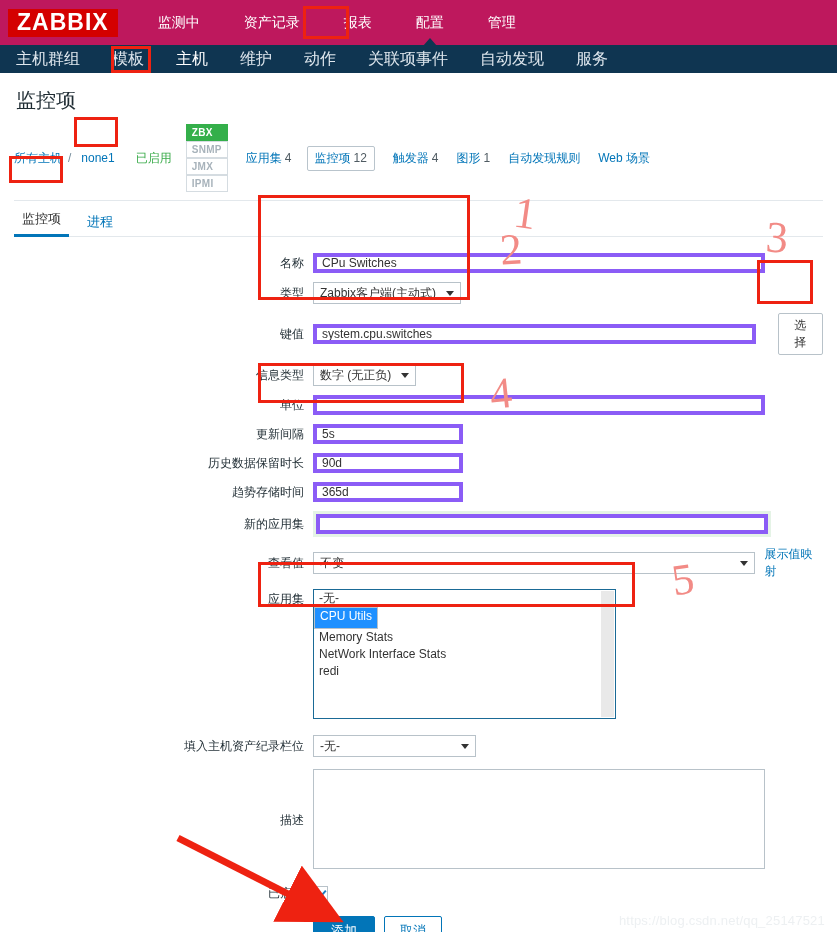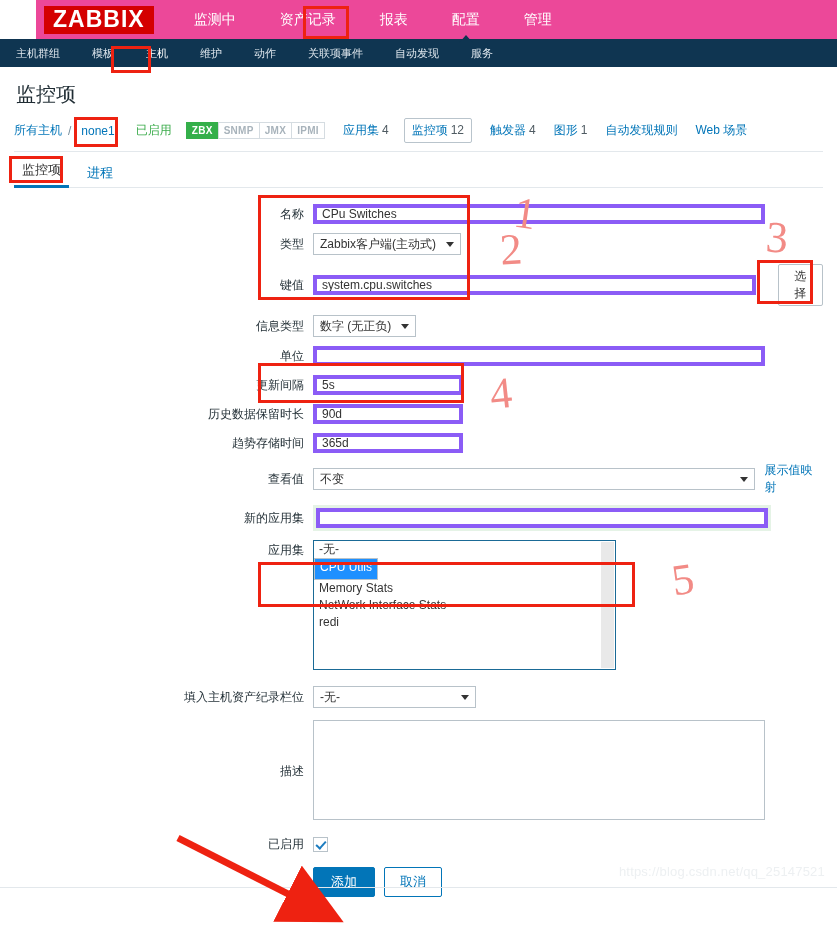--- a/index.html
+++ b/index.html
@@ -5,22 +5,22 @@
   html,body{margin:0;padding:0;}
   body{
     width:837px;height:932px;
     background:#fff;
     font-family:"Liberation Sans","DejaVu Sans",sans-serif;
     font-size:12px;color:#2c3e50;
     overflow:hidden;position:relative;
   }
   
   .topbar{
-    height:39px;background:#ec4899;position:relative;
-    display:flex;align-items:center;margin-left:36px;
+    height:45px;background:#be185d;position:relative;
+    display:flex;align-items:center;
   }
   .logo{
     margin-left:8px;background:#d40000;color:#fff;
     font-size:23px;font-weight:bold;letter-spacing:1px;
     padding:2px 9px 3px 9px;line-height:1;
     font-family:"Liberation Sans","DejaVu Sans",sans-serif;
   }
   .topnav{display:flex;align-items:center;margin-left:24px;gap:12px;}
   .topnav .tn{
     color:#ffffff;font-size:14px;padding:4px 10px;margin:0 6px;
@@ -31,41 +31,41 @@
   .caret{
     position:absolute;left:50%;margin-left:-7px;bottom:-10px;
     width:0;height:0;border-left:7px solid transparent;
     border-right:7px solid transparent;border-bottom:8px solid #0f3551;
   }
   
   .subbar{
     height:28px;background:#0f3551;display:flex;align-items:center;
   }
   .subbar .sn{
-    color:#dfe7ee;font-size:11px;padding:3px 9px;margin:4px 7px;
+    color:#dfe7ee;font-size:16px;padding:3px 9px;margin:4px 7px;
     position:relative;cursor:pointer;white-space:nowrap;
   }
   .subbar .sn.active{color:#ffffff;}
   
   .page{padding:0 14px;position:relative;}
   .page-title{
     font-size:20px;color:#1f2c33;font-weight:normal;
     margin:14px 0 10px 2px;
   }
   
   .crumbs{
     display:flex;align-items:center;gap:1px;
     border-bottom:1px solid #e3e8ec;padding-bottom:8px;
     font-size:12px;flex-wrap:nowrap;
   }
   .crumbs a{color:#0275b8;text-decoration:none;cursor:pointer;}
   .crumbs .sep{color:#768d9c;margin:0 5px;}
   .crumbs .hostname{color:#0275b8;padding:2px 4px;cursor:pointer;}
   .crumbs .enabled{color:#3aab4a;margin-left:16px;cursor:pointer;}
-  .tagset{display:flex;margin-left:14px;}
+  .tagset{display:flex;margin-left:14px;flex-direction:column;}
   .tag{
     font-size:10px;font-weight:bold;padding:2px 5px;
     border:1px solid #d5dce1;margin-left:-1px;color:#a8b3bb;
     background:#fff;letter-spacing:.3px;
   }
   .tag.zbx{background:#34af4a;border-color:#34af4a;color:#fff;}
   .countlink{margin-left:17px;color:#0275b8;cursor:pointer;white-space:nowrap;}
   .countlink .num{color:#4f5b62;margin-left:3px;}
   .countlink.boxed{
     border:1px solid #b9c4cc;background:#fff;padding:3px 7px;
@@ -287,36 +287,36 @@
     </div>
 
     <div class="frow">
       <div class="flabel">趋势存储时间</div>
       <div class="fctl">
         <input class="txt" style="width: 150px;" value="365d">
       </div>
     </div>
 
     <div class="frow">
+      <div class="flabel">新的应用集</div>
+      <div class="fctl">
+        <span class="newapp-wrap">
+          <input class="txt" style="width: 452px;" value="">
+        </span>
+      </div>
+    </div>
+
+    <div class="frow">
       <div class="flabel">查看值</div>
       <div class="fctl">
         <div class="sel" style="width:452px;">
           <span>不变</span>
           <span class="arw"></span>
         </div>
         <span class="linklike">展示值映射</span>
-      </div>
-    </div>
-
-    <div class="frow">
-      <div class="flabel">新的应用集</div>
-      <div class="fctl">
-        <span class="newapp-wrap">
-          <input class="txt" style="width: 452px;" value="">
-        </span>
       </div>
     </div>
 
     <div class="frow" style="align-items:flex-start;">
       <div class="flabel" style="padding-top:2px;">应用集</div>
       <div class="fctl">
         <div class="listbox">
           <div class="sbar"></div>
           <div class="opt">-无-</div>
           <div class="opt sel">CPU Utils</div>

